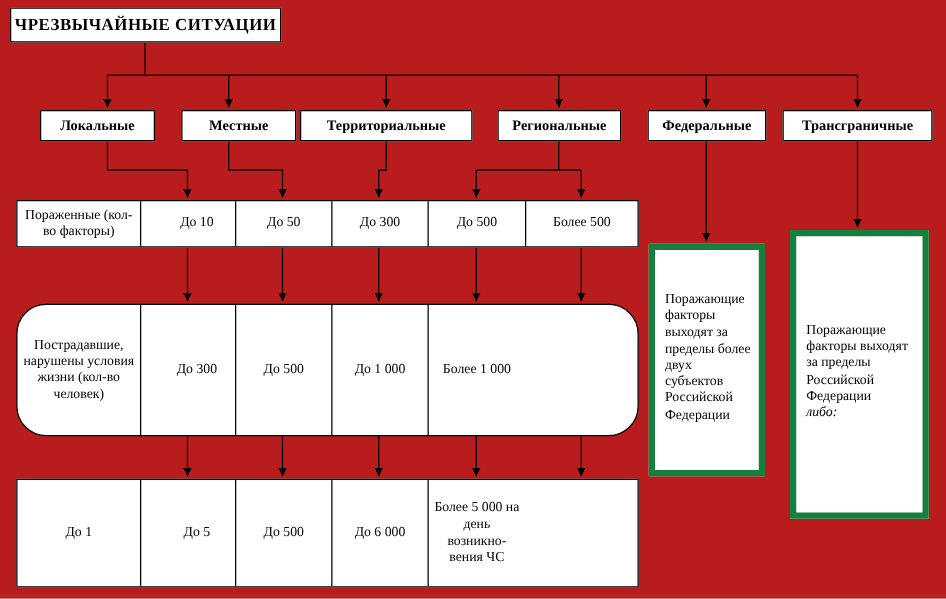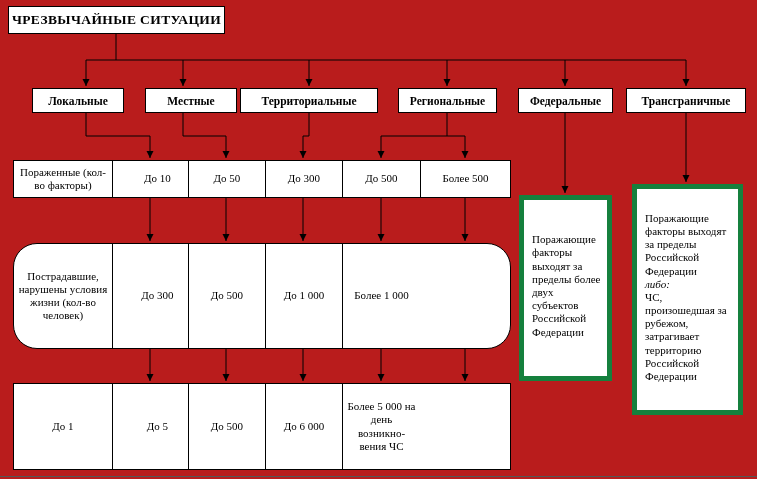--- a/index.html
+++ b/index.html
@@ -199,17 +199,16 @@
     <div>Более 5 000 на день возникно-вения ЧС</div>
   </div>
 
   <div class="note note-federal">
     <div>Поражающие факторы выходят за пределы более двух субъектов Российской Федерации</div>
   </div>
 
   <div class="note note-transboundary">
     <div>Поражающие факторы выходят за пределы Российской Федерации</div>
     <div class="em">либо:</div>
-    <div>ЧС, произошедшая за рубежом, затрагивает территорию Российской Федерации</div>
   </div>
 
   <div class="bottom-rule"></div>
 </div>
 
 </body></html>

